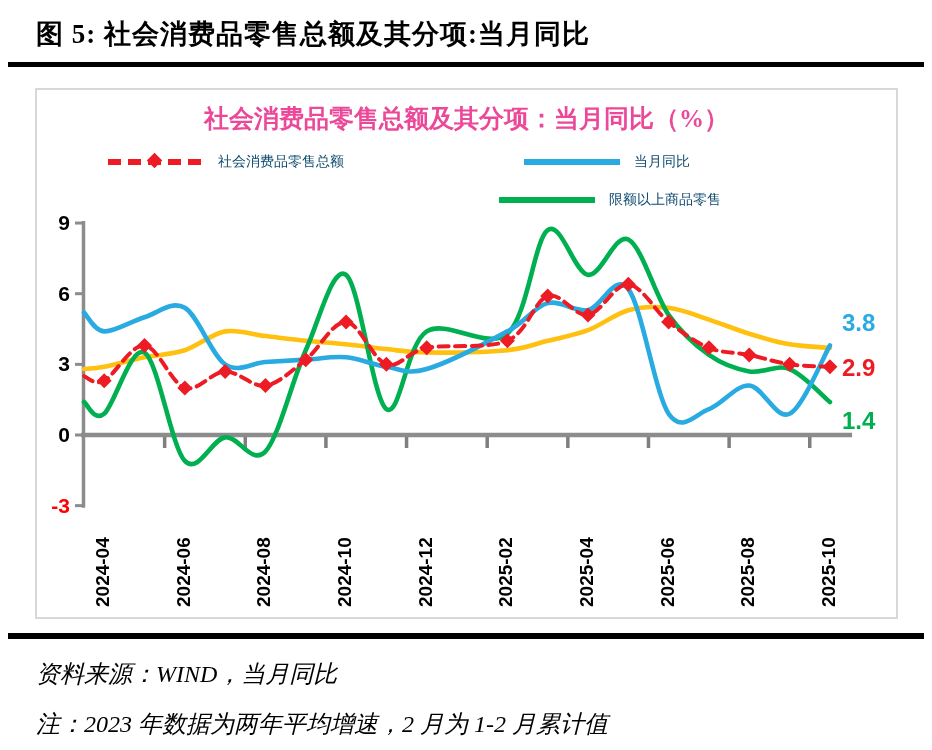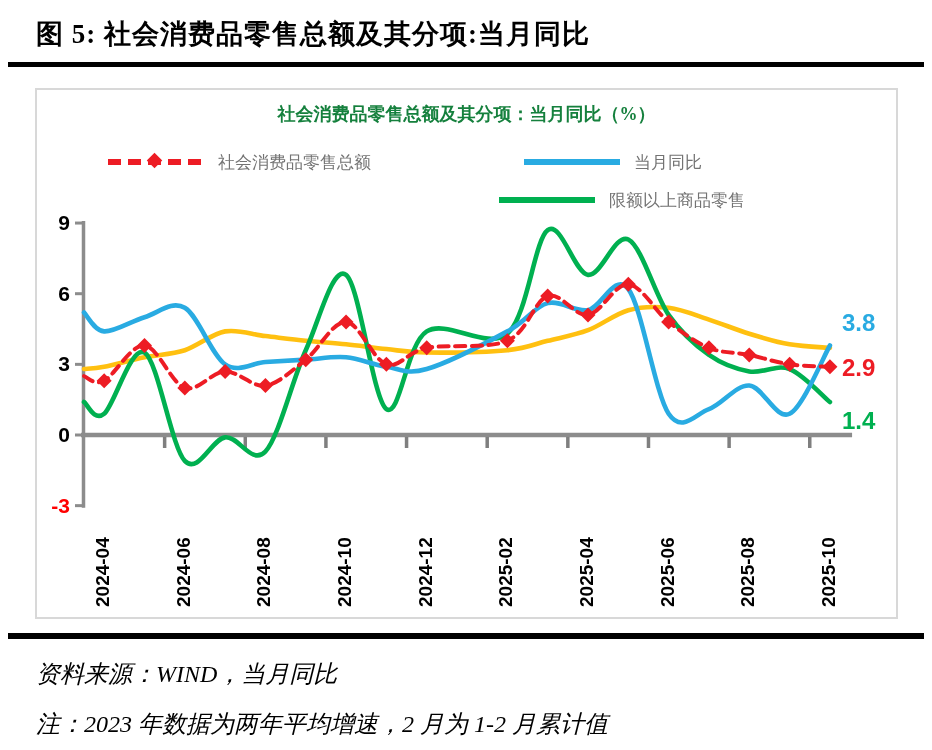--- a/index.html
+++ b/index.html
@@ -6,25 +6,25 @@
   #page{position:relative;width:932px;height:750px;background:#fff;overflow:hidden;
         font-family:"Liberation Sans","DejaVu Sans",sans-serif;}
   .serif{font-family:"Liberation Serif","DejaVu Serif",serif;}
   #header-title{position:absolute;left:36px;top:16px;width:880px;font-size:27px;font-weight:700;
         color:#000;letter-spacing:1px;}
   .black-rule{position:absolute;left:8px;width:916px;background:#000;}
   #rule-top{top:62px;height:5px;}
   #rule-bottom{top:633px;height:6px;}
   #chart-box{position:absolute;left:35px;top:88px;width:859px;height:527px;background:#fff;
         border:2px solid #d8d8d8;}
-  #chart-title{position:absolute;left:0;top:12px;width:100%;text-align:center;font-size:18px;
-        font-weight:700;color:#15803d;}
+  #chart-title{position:absolute;left:0;top:12px;width:100%;text-align:center;font-size:25px;
+        font-weight:700;color:#ec4899;}
   .legend-item{position:absolute;height:22px;display:flex;align-items:center;}
   .swatch-wrap{position:relative;width:96px;height:6px;flex:0 0 96px;}
-  .legend-label{margin-left:14px;font-size:17px;color:#737373;font-weight:500;white-space:nowrap;}
+  .legend-label{margin-left:14px;font-size:14px;color:#0c4a6e;font-weight:500;white-space:nowrap;}
   .diamond{position:absolute;left:41px;top:-4px;width:11px;height:11px;transform:rotate(45deg);}
   #plot-svg{position:absolute;left:0;top:0;width:932px;height:750px;}
   #footer-source{position:absolute;left:36px;top:658px;font-size:24px;font-style:italic;color:#000;}
   #footer-note{position:absolute;left:36px;top:708px;font-size:24px;font-style:italic;color:#000;}
 </style>
 </head>
 <body>
 
 <div id="page">
 

